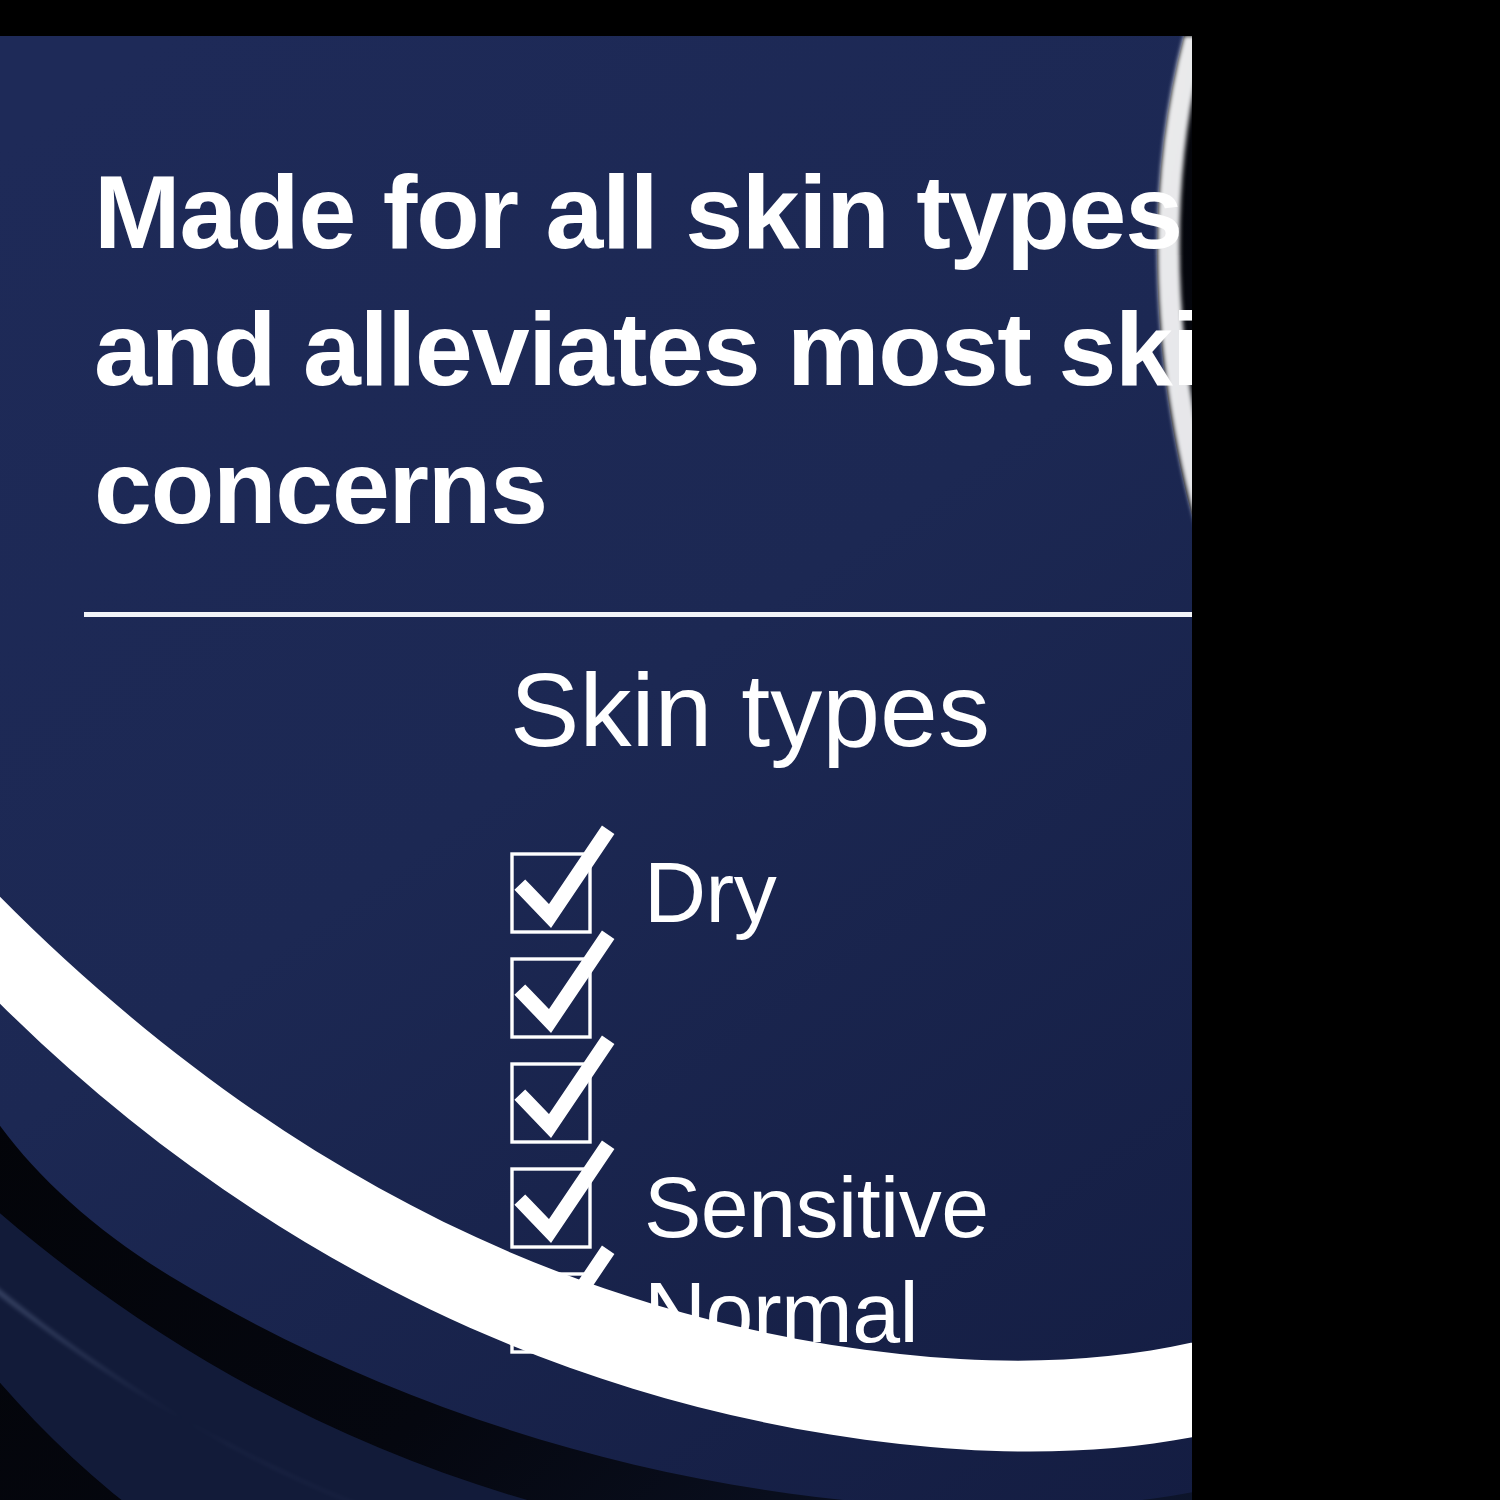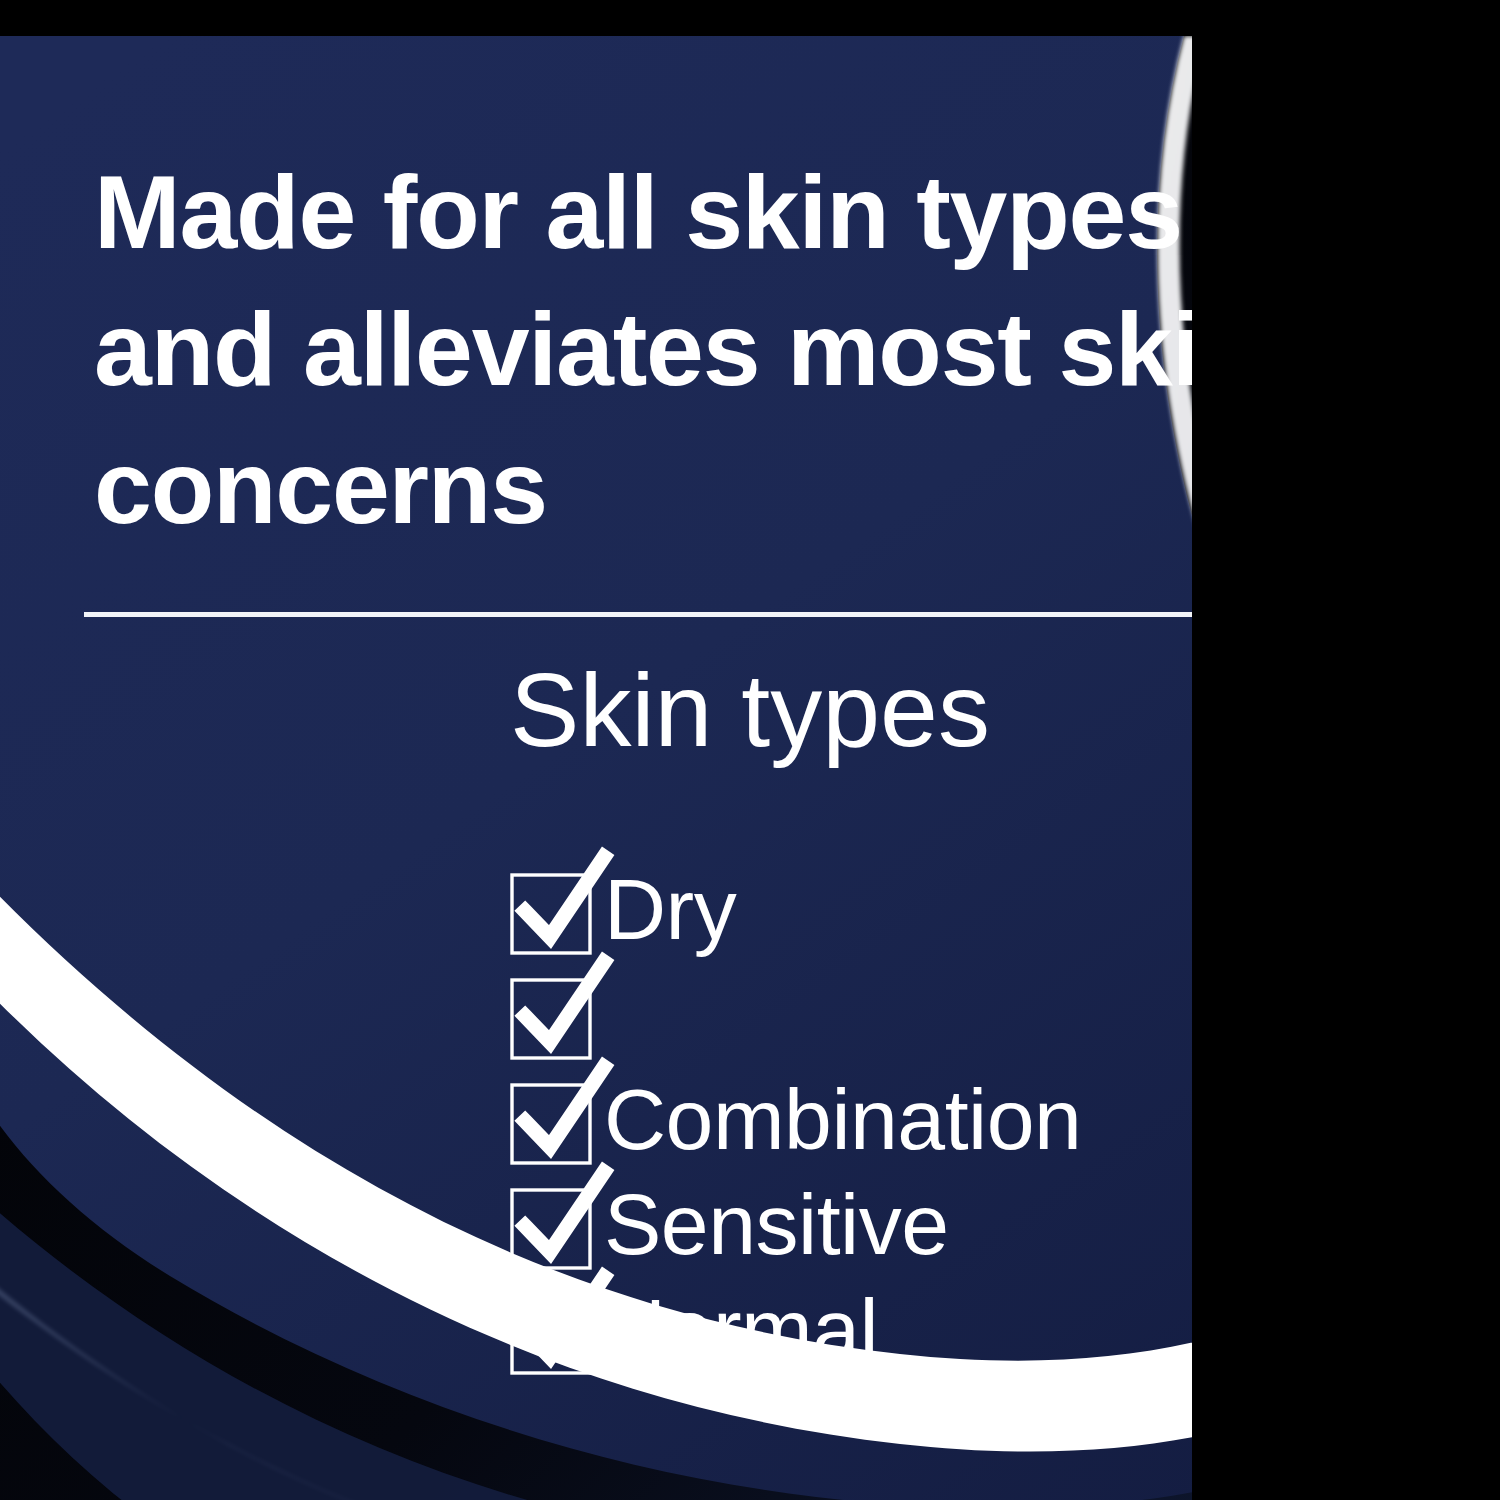--- a/index.html
+++ b/index.html
@@ -70,21 +70,22 @@
   #checklist {
     position: absolute;
     left: 512px;
     top: 812px;
     width: 900px;
   }
   .check-row {
     position: relative;
     height: 105px;
     display: flex;
-    align-items: flex-end;
+    align-items: flex-start;
+    gap: 40px;
   }
   .check-box {
     position: relative;
     width: 78px;
     height: 78px;
     flex: 0 0 78px;
     margin-top: 6px;
   }
   .check-box svg { position:absolute; left:-4px; top:-28px; width:112px; height:112px; overflow:visible; display:block; }
   .check-label {
@@ -199,21 +200,20 @@
             </svg>
           </div>
         </div>
         <div class="check-row">
           <div class="check-box">
             <svg viewBox="0 0 112 112" aria-hidden="true">
               <rect x="4" y="28" width="78" height="78" fill="none" stroke="#ffffff" stroke-width="3.4"></rect>
               <path d="M 17 64 L 42 90 L 96 10" fill="none" stroke="#ffffff" stroke-width="15" stroke-linecap="square" stroke-linejoin="miter"></path>
             </svg>
           </div>
-          <div class="check-label">Combination</div>
         </div>
         <div class="check-row">
           <div class="check-box">
             <svg viewBox="0 0 112 112" aria-hidden="true">
               <rect x="4" y="28" width="78" height="78" fill="none" stroke="#ffffff" stroke-width="3.4"></rect>
               <path d="M 17 64 L 42 90 L 96 10" fill="none" stroke="#ffffff" stroke-width="15" stroke-linecap="square" stroke-linejoin="miter"></path>
             </svg>
           </div>
           <div class="check-label">Sensitive</div>
         </div>

